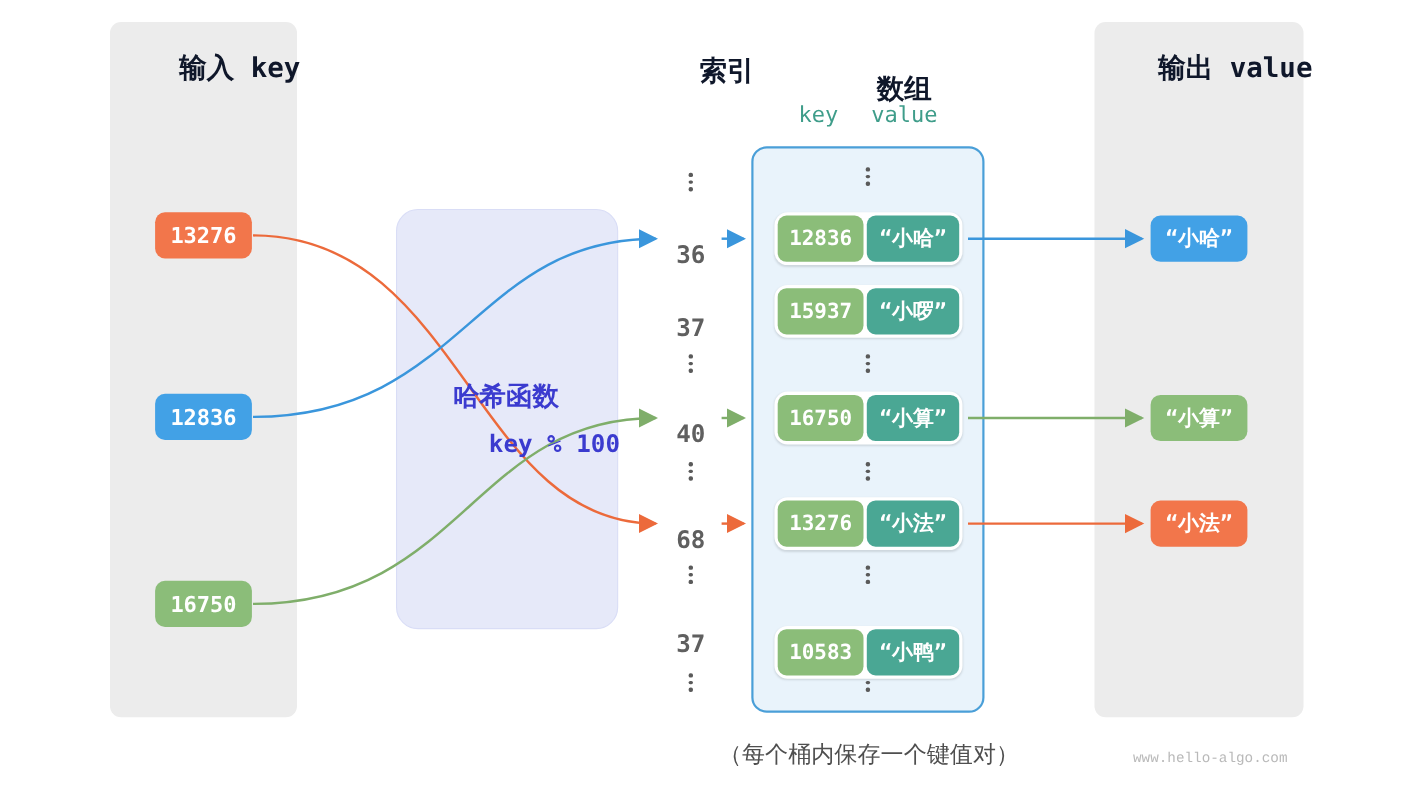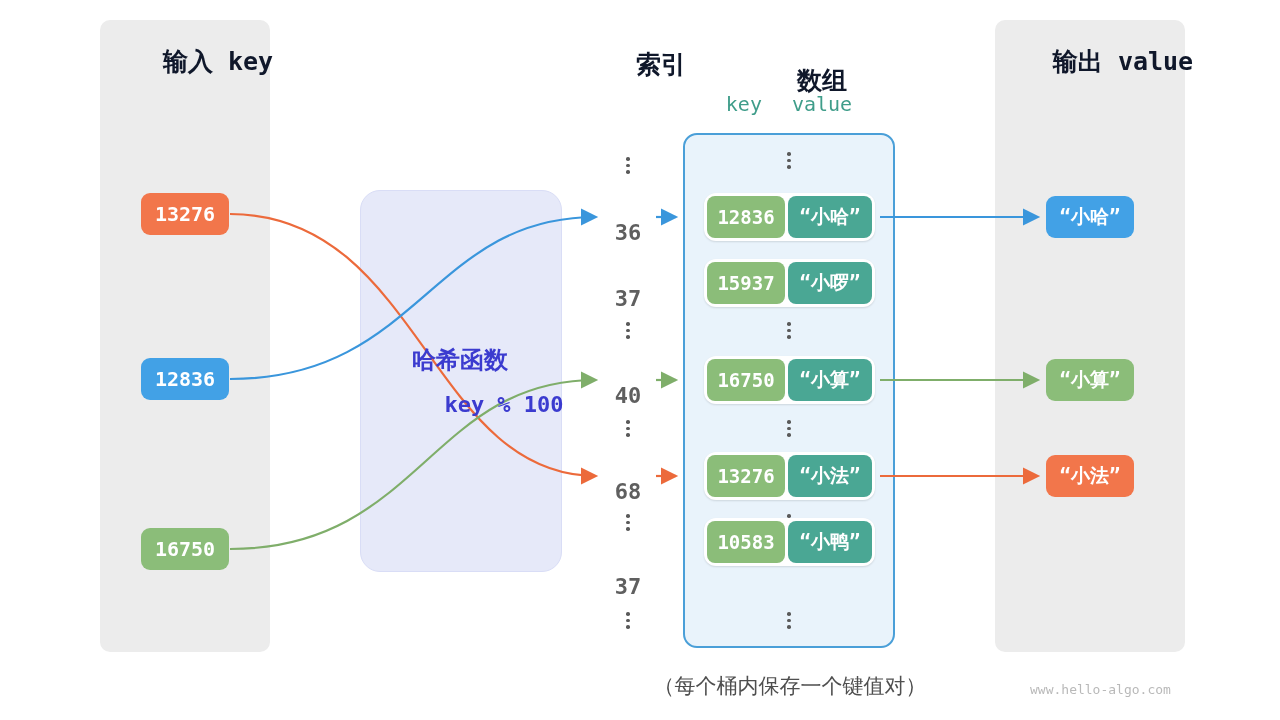--- a/index.html
+++ b/index.html
@@ -55,21 +55,21 @@
               display:flex;align-items:center;justify-content:center;
               color:#fff;font-size:19px;font-weight:bold;}
 
   .outbox{position:absolute;left:1046px;width:88px;height:42px;border-radius:9px;z-index:2;
           display:flex;align-items:center;justify-content:center;
           color:#ffffff;font-size:19px;font-weight:bold;}
 
   .caption{position:absolute;left:540px;top:672px;width:500px;z-index:2;text-align:center;
            font-size:21px;color:#4f4f4f;}
   .watermark{position:absolute;left:1030px;top:682px;width:200px;z-index:2;text-align:left;
-             font-size:13px;color:#b9b9b9;}
+             font-size:13px;color:#b9b9b9;font-family:Liberation Mono, monospace;}
 </style>
 </head>
 <body>
 
 <div class="stage">
 
   <div class="panel panel-left"></div>
   <div class="panel panel-right"></div>
   <div class="hashbox"></div>
   <div class="arraybox"></div>
@@ -183,21 +183,21 @@
     <span class="pair-value">“小啰”</span>
   </div>
   <div class="pair" style="top:356px;">
     <span class="pair-key">16750</span>
     <span class="pair-value">“小算”</span>
   </div>
   <div class="pair" style="top:452px;">
     <span class="pair-key">13276</span>
     <span class="pair-value">“小法”</span>
   </div>
-  <div class="pair" style="top:518px;">
+  <div class="pair" style="top:569px;">
     <span class="pair-key">10583</span>
     <span class="pair-value">“小鸭”</span>
   </div>
 
   <div class="outbox kb-blue" style="top:196px;">“小哈”</div>
   <div class="outbox kb-green" style="top:359px;">“小算”</div>
   <div class="outbox kb-orange" style="top:455px;">“小法”</div>
 
   <div class="caption">（每个桶内保存一个键值对）</div>
   <div class="watermark">www.hello-algo.com</div>

